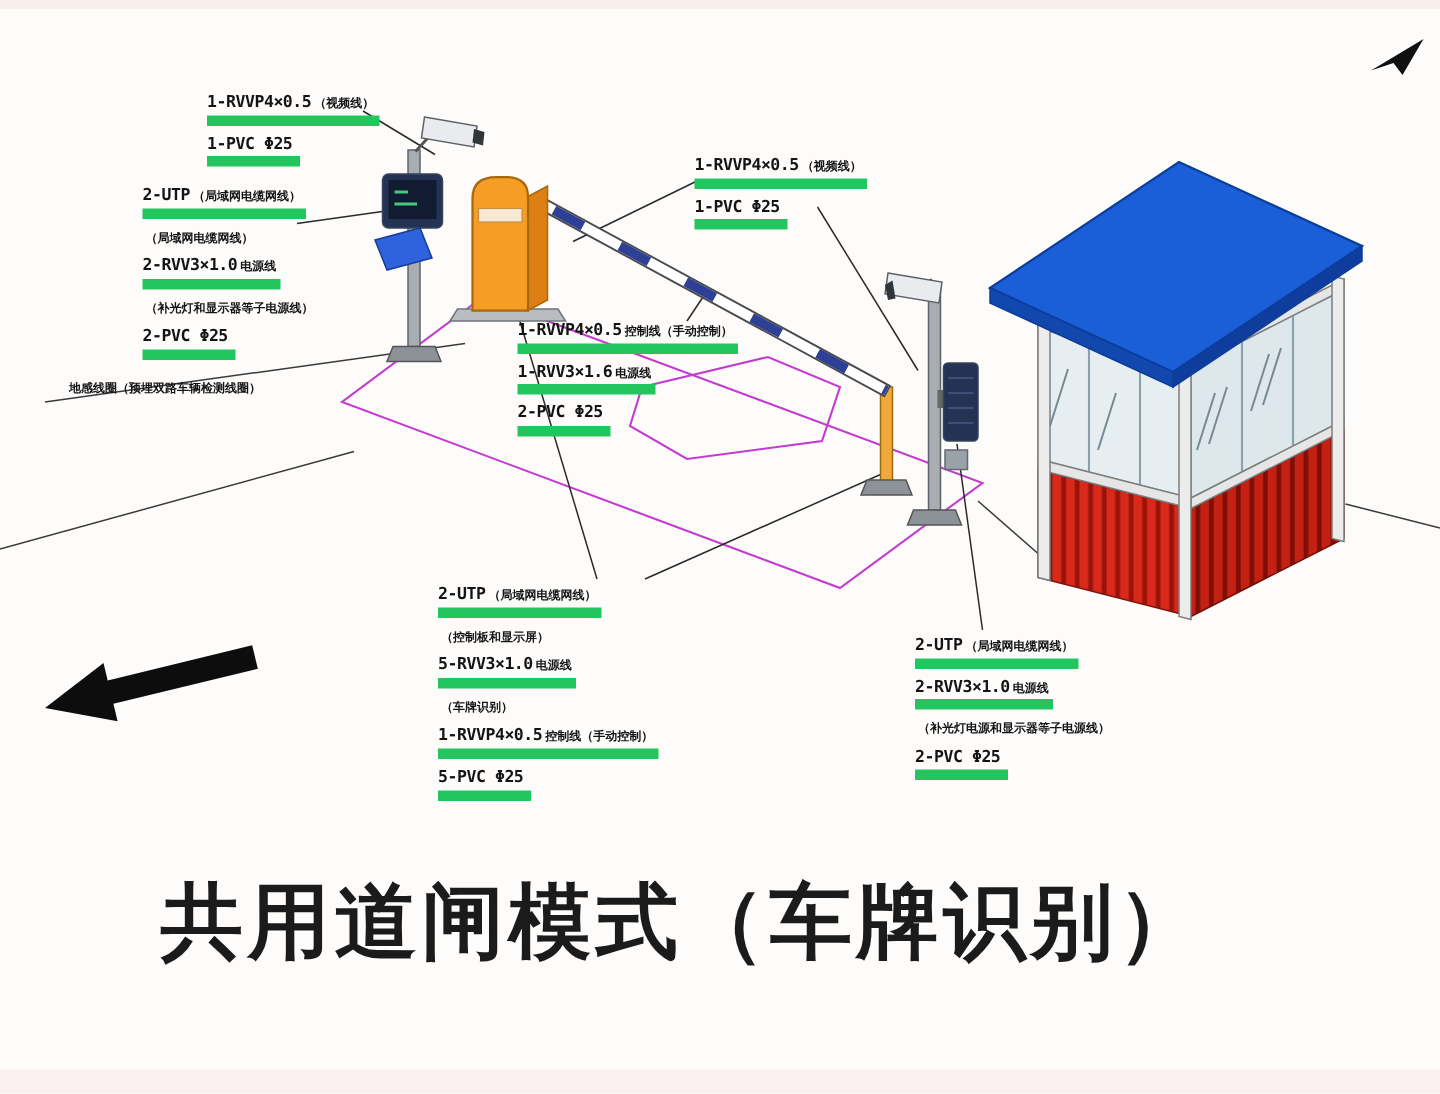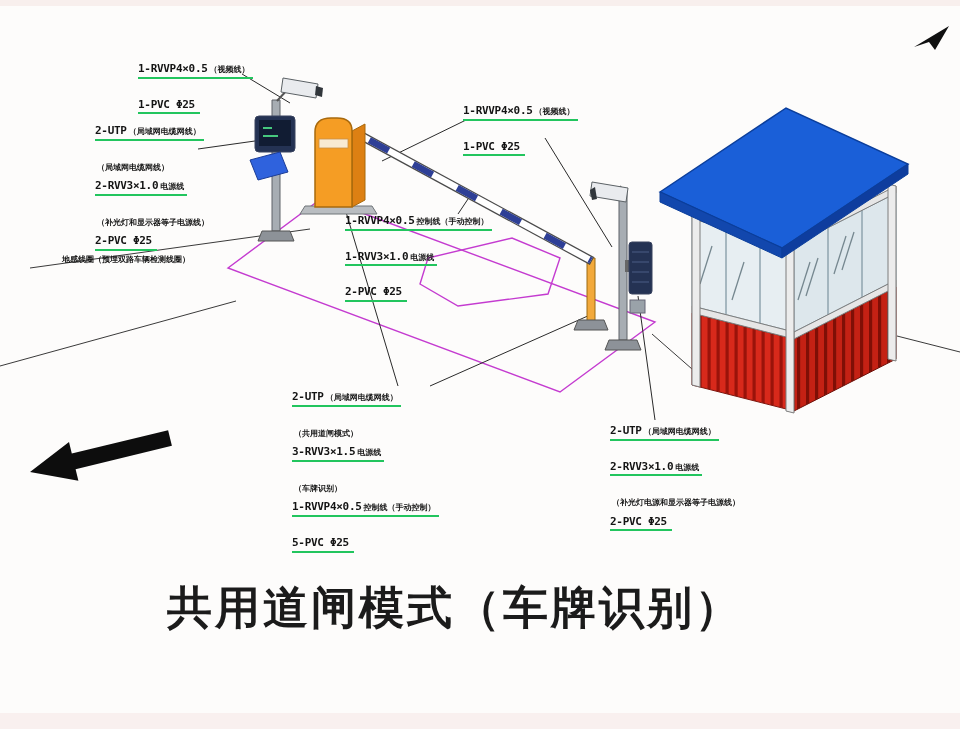--- a/index.html
+++ b/index.html
@@ -11,36 +11,36 @@
     overflow:hidden;
   }
   .edge-tint-top{position:absolute;left:0;top:0;width:960px;height:6px;background:#f4e3e1;opacity:.55}
   .edge-tint-bottom{position:absolute;left:0;bottom:0;width:960px;height:16px;background:#f4e3e1;opacity:.45}
   .stage{position:absolute;inset:0}
   svg{position:absolute;left:0;top:0;display:block}
   .lblgroup{position:absolute;z-index:5}
   .lbl{
     white-space:nowrap;
     width:max-content;
-    border-bottom:2px solid #22c55e;
+    border-bottom:7px solid #22c55e;
     padding:0 3px 1px 0;
-    margin-bottom:15px;
+    margin-bottom:2px;
     line-height:1.1;
   }
   .lbl.sub{border-bottom:none;margin-bottom:1px}
   .lbl .main{
     font-family:"DejaVu Sans Mono","Liberation Mono",monospace;
     font-size:11px;font-weight:700;color:#141414;letter-spacing:-0.3px;
   }
   .lbl .note{
     font-size:8px;font-weight:700;color:#141414;margin-left:2px;
   }
   .title{
     position:absolute;top:578px;left:455px;transform:translateX(-50%);
-    font-size:45px;font-weight:700;color:#1b1b1b;letter-spacing:3px;
+    font-size:55px;font-weight:700;color:#1b1b1b;letter-spacing:3px;
     white-space:nowrap;z-index:6;
     font-family:"Liberation Sans",sans-serif;
   }
 </style>
 </head>
 <body>
 
 <div class="stage">
 
   <div class="edge-tint-top"></div>
@@ -175,36 +175,36 @@
       <div class="lbl"><span class="main">1-RVVP4×0.5</span><span class="note">（视频线）</span></div>
       <div class="lbl"><span class="main">1-PVC Φ25</span><span class="note"></span></div>
     </div>
   <div class="lblgroup" style="left:95px;top:120px">
       <div class="lbl"><span class="main">2-UTP</span><span class="note">（局域网电缆网线）</span></div>
       <div class="lbl sub"><span class="main"></span><span class="note">（局域网电缆网线）</span></div>
       <div class="lbl"><span class="main">2-RVV3×1.0</span><span class="note">电源线</span></div>
       <div class="lbl sub"><span class="main"></span><span class="note">（补光灯和显示器等子电源线）</span></div>
       <div class="lbl"><span class="main">2-PVC Φ25</span><span class="note"></span></div>
     </div>
-  <div class="lblgroup" style="left:60px;top:248px">
+  <div class="lblgroup" style="left:44px;top:248px">
       <div class="lbl sub"><span class="main"></span><span class="note">地感线圈（预埋双路车辆检测线圈）</span></div>
     </div>
   <div class="lblgroup" style="left:345px;top:210px">
       <div class="lbl"><span class="main">1-RVVP4×0.5</span><span class="note">控制线（手动控制）</span></div>
-      <div class="lbl"><span class="main">1-RVV3×1.0</span><span class="note">电源线</span></div>
+      <div class="lbl"><span class="main">1-RVV3×1.6</span><span class="note">电源线</span></div>
       <div class="lbl"><span class="main">2-PVC Φ25</span><span class="note"></span></div>
     </div>
   <div class="lblgroup" style="left:463px;top:100px">
       <div class="lbl"><span class="main">1-RVVP4×0.5</span><span class="note">（视频线）</span></div>
       <div class="lbl"><span class="main">1-PVC Φ25</span><span class="note"></span></div>
     </div>
   <div class="lblgroup" style="left:292px;top:386px">
       <div class="lbl"><span class="main">2-UTP</span><span class="note">（局域网电缆网线）</span></div>
-      <div class="lbl sub"><span class="main"></span><span class="note">（共用道闸模式）</span></div>
-      <div class="lbl"><span class="main">3-RVV3×1.5</span><span class="note">电源线</span></div>
+      <div class="lbl sub"><span class="main"></span><span class="note">（控制板和显示屏）</span></div>
+      <div class="lbl"><span class="main">5-RVV3×1.0</span><span class="note">电源线</span></div>
       <div class="lbl sub"><span class="main"></span><span class="note">（车牌识别）</span></div>
       <div class="lbl"><span class="main">1-RVVP4×0.5</span><span class="note">控制线（手动控制）</span></div>
       <div class="lbl"><span class="main">5-PVC Φ25</span><span class="note"></span></div>
     </div>
   <div class="lblgroup" style="left:610px;top:420px">
       <div class="lbl"><span class="main">2-UTP</span><span class="note">（局域网电缆网线）</span></div>
       <div class="lbl"><span class="main">2-RVV3×1.0</span><span class="note">电源线</span></div>
       <div class="lbl sub"><span class="main"></span><span class="note">（补光灯电源和显示器等子电源线）</span></div>
       <div class="lbl"><span class="main">2-PVC Φ25</span><span class="note"></span></div>
     </div>

